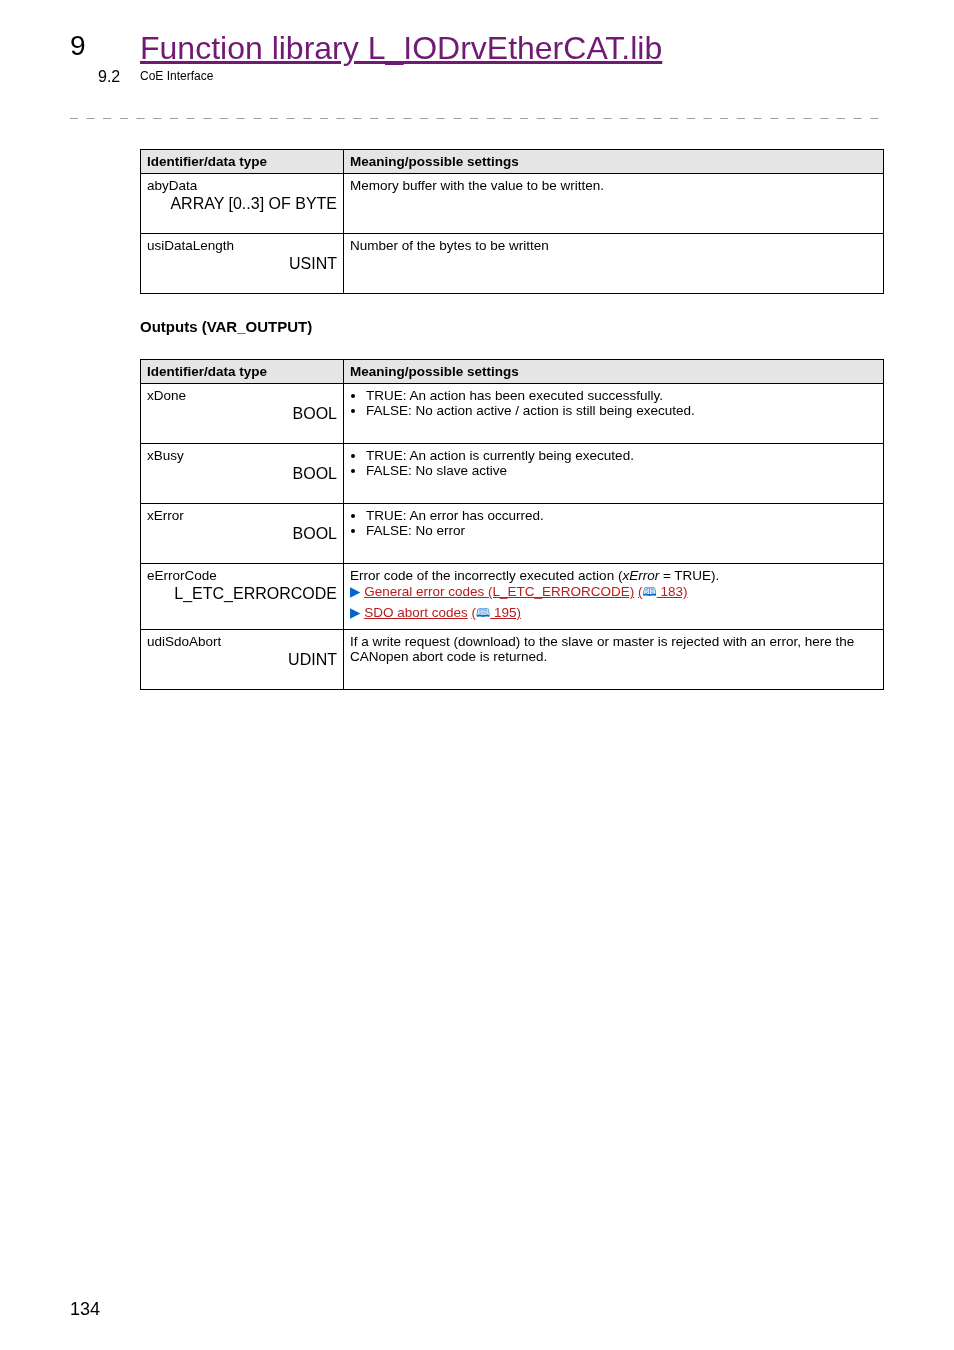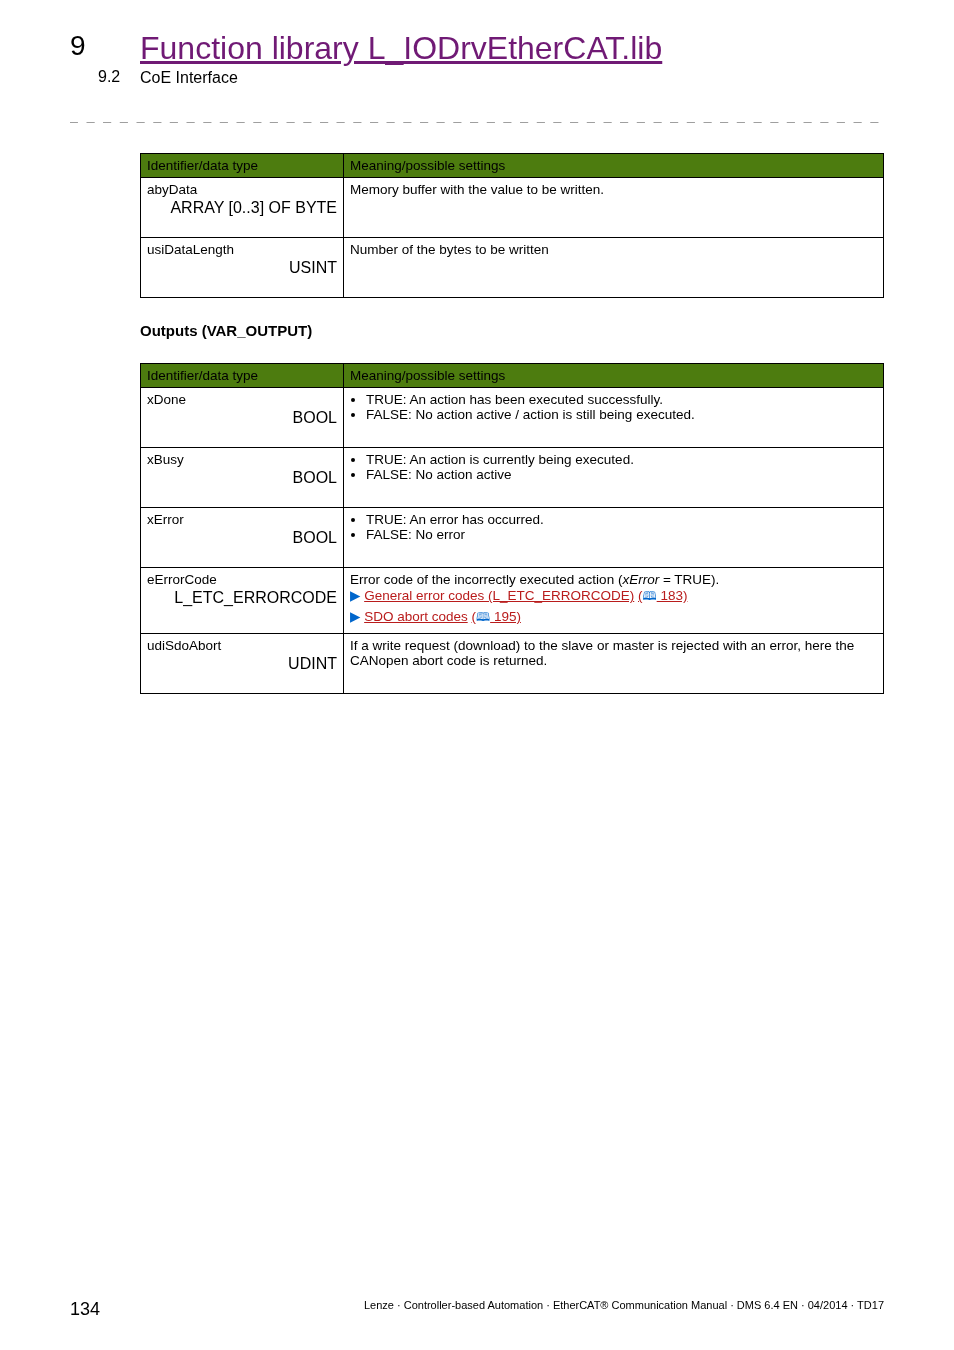--- a/index.html
+++ b/index.html
@@ -36,21 +36,21 @@
   }
   .section-num {
     position: absolute;
     left: 70px;
     top: 68px;
     font-size: 16px;
     color: #000;
     margin-left: 28px;
   }
   .section-title {
-    font-size: 16px;
+    font-size: 12px;
     color: #000;
     margin: 0 0 20px 0;
   }
   .dashes {
     margin: 20px 70px 30px 70px;
     color: #999;
     font-size: 14px;
     letter-spacing: 2.5px;
     white-space: nowrap;
     overflow: hidden;
@@ -64,22 +64,22 @@
     font-size: 13.5px;
     margin-bottom: 24px;
   }
   table.data th, table.data td {
     border: 1px solid #000;
     vertical-align: top;
     padding: 4px 6px;
     text-align: left;
   }
   table.data th {
-    background: #4d7c0f;
-    font-weight: 400;
+    background: #e5e5e5;
+    font-weight: 700;
   }
   table.data td.id-cell {
     width: 190px;
     position: relative;
     padding-bottom: 20px;
   }
   .type-lbl {
     display: block;
     text-align: right;
     font-size: 16px;
@@ -199,21 +199,21 @@
         </tr>
 
         <tr>
           <td class="id-cell">
             <span>xBusy</span>
             <span class="type-lbl">BOOL</span>
           </td>
           <td>
             <ul class="bullets">
               <li>TRUE: An action is currently being executed.</li>
-              <li>FALSE: No action active</li>
+              <li>FALSE: No slave active</li>
             </ul>
           </td>
         </tr>
 
         <tr>
           <td class="id-cell">
             <span>xError</span>
             <span class="type-lbl">BOOL</span>
           </td>
           <td>
@@ -251,16 +251,15 @@
           </td>
           <td>If a write request (download) to the slave or master is rejected with an error, here the CANopen abort code is returned.</td>
         </tr>
       </tbody>
     </table>
 
   </div>
 
   <div class="footer">
     <span class="page-num">134</span>
-    <span class="foot-text">Lenze · Controller-based Automation · EtherCAT® Communication Manual · DMS 6.4 EN · 04/2014 · TD17</span>
   </div>
 
 </div>
 
 </body></html>

